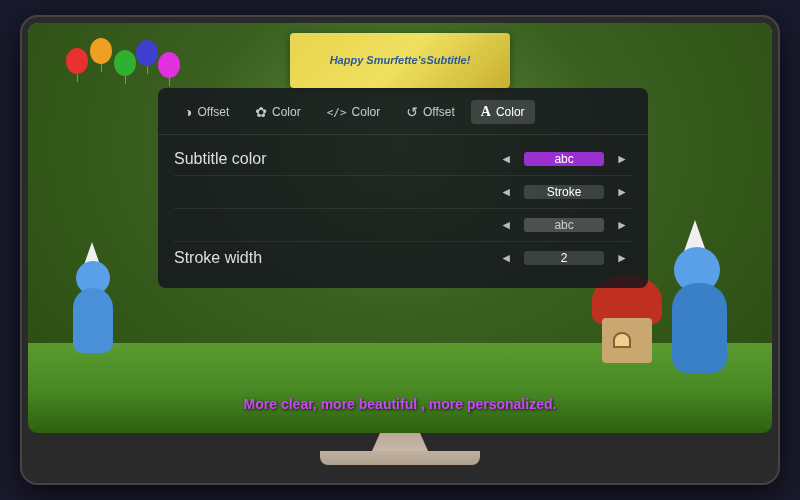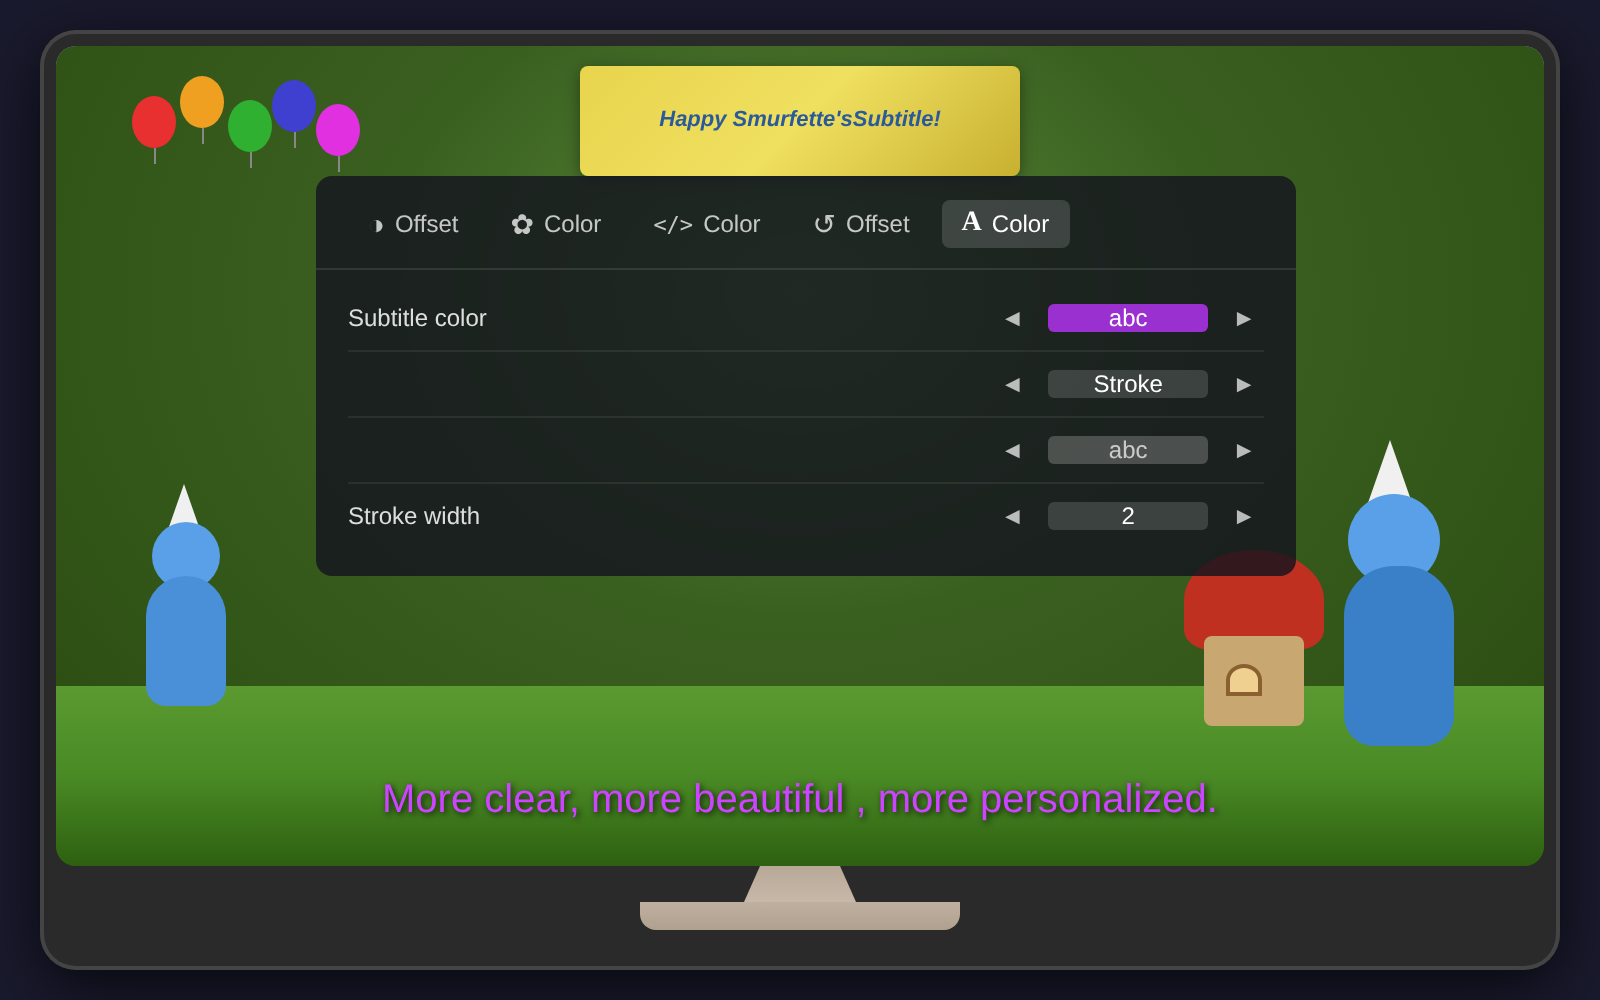--- a/index.html
+++ b/index.html
@@ -251,21 +251,21 @@
       padding: 7px 0;
       border-bottom: 1px solid rgba(255,255,255,0.07);
     }
 
     .setting-row:last-child {
       border-bottom: none;
     }
 
     .setting-label {
       color: rgba(255,255,255,0.85);
-      font-size: 12px;
+      font-size: 16px;
       width: 130px;
       flex-shrink: 0;
     }
 
     .setting-control {
       display: flex;
       align-items: center;
       gap: 8px;
       margin-left: auto;
     }
@@ -300,22 +300,22 @@
     
     .subtitle-overlay {
       position: absolute;
       bottom: 18px;
       left: 0;
       right: 0;
       text-align: center;
     }
 
     .subtitle-line {
-      font-size: 20px;
-      font-weight: normal;
+      font-size: 14px;
+      font-weight: bold;
       color: #cc44ff;
       text-shadow: 1px 1px 3px rgba(0,0,0,0.8);
       line-height: 1.5;
     }
 
     
     .tv-stand {
       display: flex;
       flex-direction: column;
       align-items: center;

